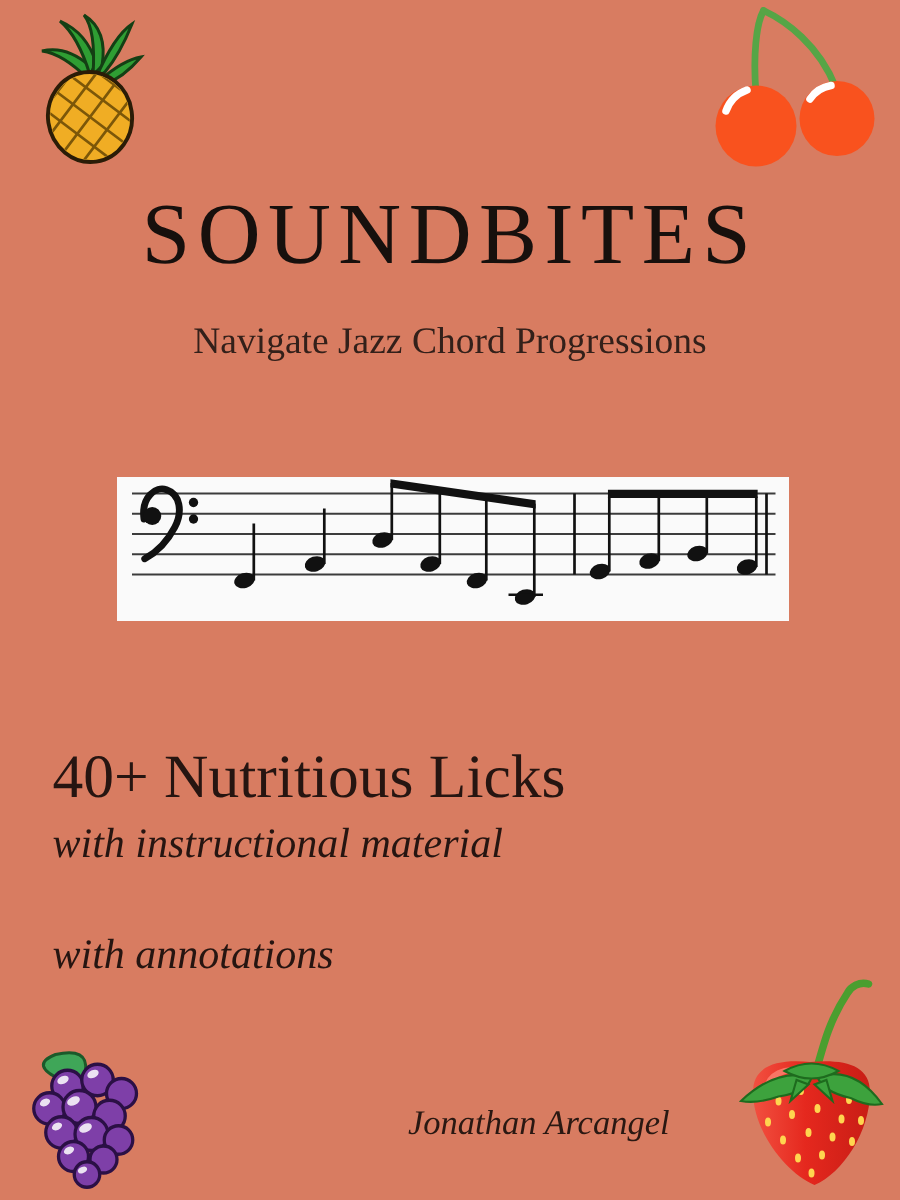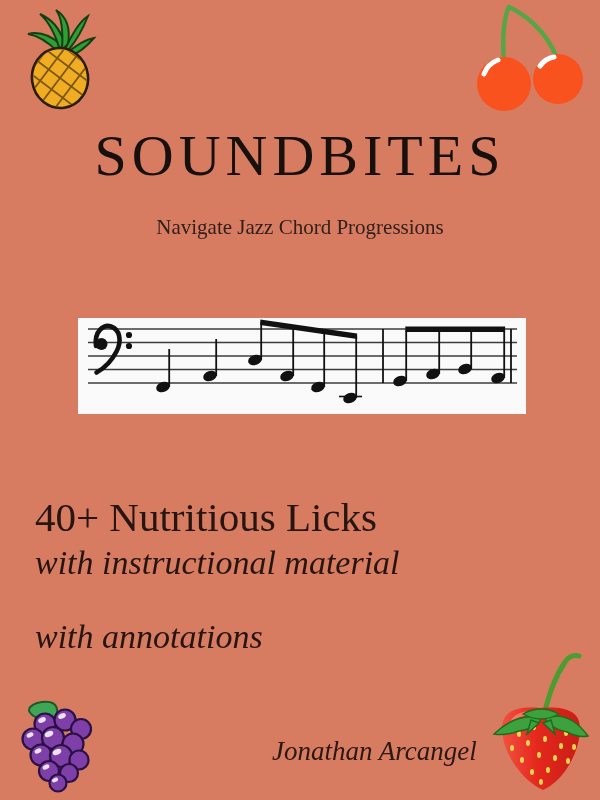--- a/index.html
+++ b/index.html
@@ -17,39 +17,39 @@
   .grapes      { left:11px;  top:698px; width:90px;  height:98px; }
   .strawberry  { left:489px; top:648px; width:102px; height:150px; }
 
   .title {
     position:absolute; top:122px; left:0; width:600px;
     text-align:center; font-size:58px; font-weight:normal;
     letter-spacing:5px; color:#17100d;
   }
   .subtitle {
     position:absolute; top:212px; left:0; width:600px;
-    text-align:center; font-size:21px; line-height:31px;
+    text-align:center; font-size:25px; line-height:31px;
     color:#33201a;
   }
 
   .staff-box {
     position:absolute; left:78px; top:318px;
     width:448px; height:96px; background:#fafafa;
   }
   .staff-box svg { display:block; width:100%; height:100%; }
 
   .feature { position:absolute; left:35px; color:#261511;margin-top:20px; }
   .feature-1 { top:472px; }
   .feature-2 { top:596px; }
   .feature .heading { font-size:41px; font-weight:normal; line-height:50px; }
-  .feature .note { font-size:34px; font-style:italic; line-height:34px; margin-top:4px; }
+  .feature .note { font-size:28px; font-style:italic; line-height:34px; margin-top:4px; }
 
   .author {
     position:absolute; left:272px; top:736px;
-    font-size:27px; font-style:italic; color:#2a1812;
+    font-size:23px; font-style:italic; color:#2a1812;
   }
 </style>
 </head>
 <body>
 
 <div class="cover">
 
   <svg class="fruit pineapple" viewBox="0 0 76 102">
     <g stroke="#143f14" stroke-width="2" fill="#2f9e33">
       <path d="M36,44 Q20,28 6,26 Q22,22 38,36 Z"></path>

